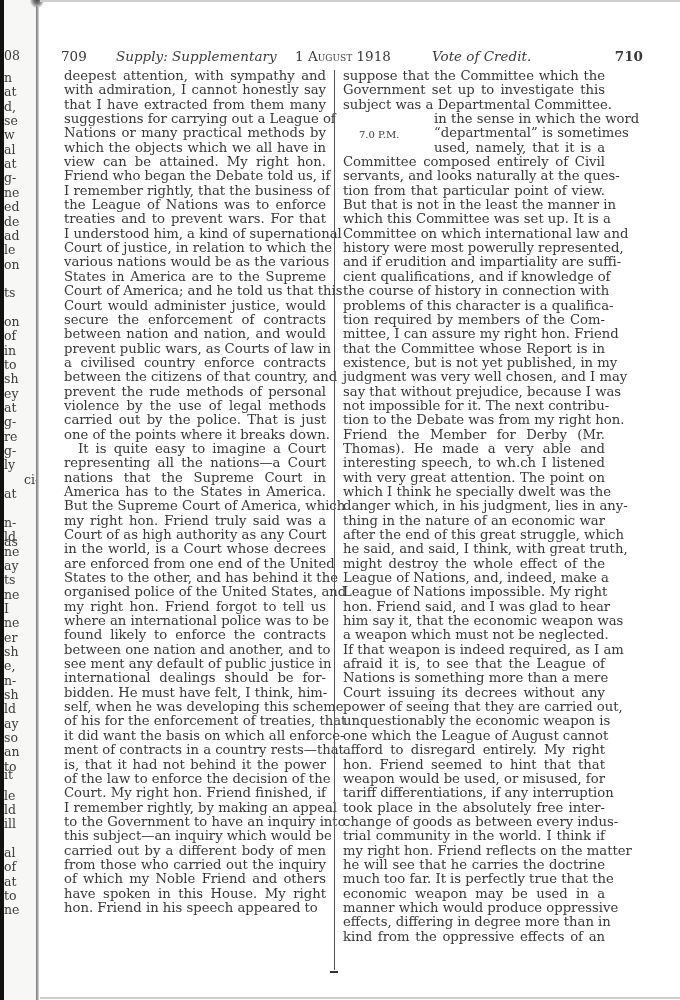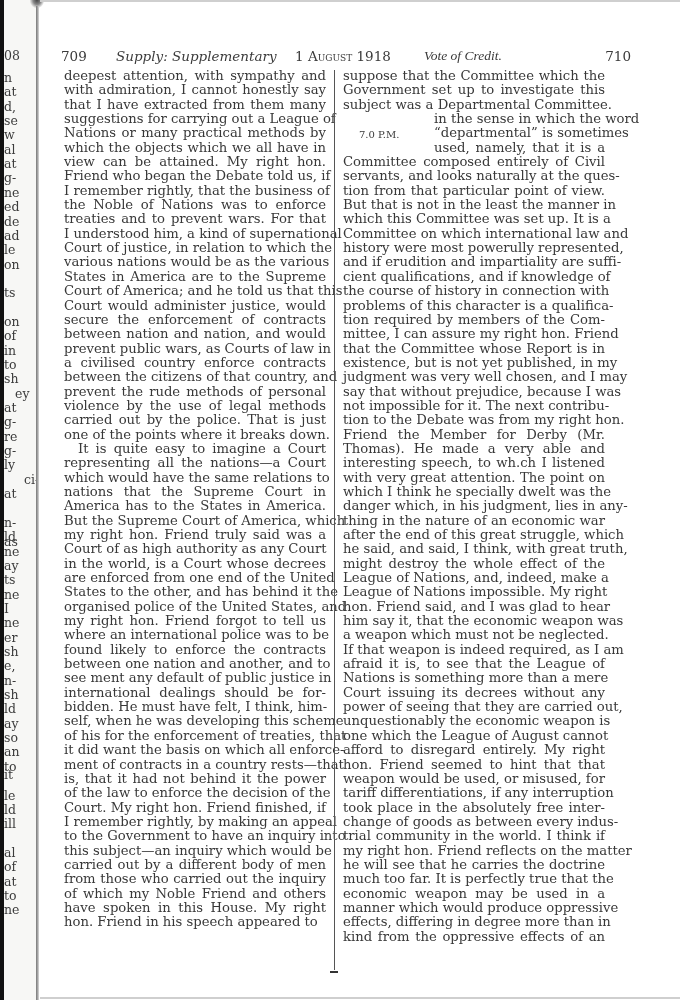--- a/index.html
+++ b/index.html
@@ -67,22 +67,22 @@
       width: 582px;
       height: 18px;
       font-size: 13.5px;
       color: #3a3a3a;
     }
     .header span { position: absolute; top: 0; white-space: nowrap; }
     .hdr-left-num { left: 0; }
     .hdr-left-title { left: 55px; font-style: italic; }
     .hdr-date { left: 234px; }
     .hdr-date .sc { font-variant: small-caps; }
-    .hdr-right-title { left: 363px; font-style: italic; font-family: Liberation Serif, serif; }
-    .hdr-right-num { right: 12px; }
+    .hdr-right-title { left: 371px; font-style: italic; }
+    .hdr-right-num { right: 0; font-weight: bold; }
 
     .column {
       position: absolute;
       top: 69px;
       width: 262px;
       font-size: 13.2px;
       line-height: 14.35px;
       text-align: justify;
       color: #383838;
     }
@@ -145,21 +145,21 @@
     <div class="frag" style="top: 243.2px;">le</div>
     <div class="frag" style="top: 257.55px;">on</div>
     <div class="frag" style="top: 271.9px;"></div>
     <div class="frag" style="top: 286.25px;">ts</div>
     <div class="frag" style="top: 300.6px;"></div>
     <div class="frag" style="top: 314.95px;">on</div>
     <div class="frag" style="top: 329.3px;">of</div>
     <div class="frag" style="top: 343.65px;">in</div>
     <div class="frag" style="top: 358px;">to</div>
     <div class="frag" style="top: 372.35px;">sh</div>
-    <div class="frag" style="top: 386.7px; margin-left: 11px;">ey</div>
+    <div class="frag" style="top: 386.7px;">ey</div>
     <div class="frag" style="top: 401.05px;">at</div>
     <div class="frag" style="top: 415.4px;">g-</div>
     <div class="frag" style="top: 429.75px;">re</div>
     <div class="frag" style="top: 444.1px;">g-</div>
     <div class="frag" style="top: 458.45px;">ly</div>
     <div class="frag" style="top: 472.8px; margin-left: 20px;">ci-</div>
     <div class="frag" style="top: 487.15px;">at</div>
     <div class="frag" style="top: 527px; margin-top: 8px;">as</div>
     <div class="frag" style="top: 515.85px;">n-</div>
     <div class="frag" style="top: 530.2px;">ld</div>
@@ -206,40 +206,39 @@
 <div class="column col-left" id="col-left">
     <span class="line">deepest attention, with sympathy and</span>
     <span class="line">with admiration, I cannot honestly say</span>
     <span class="line">that I have extracted from them many</span>
     <span class="line">suggestions for carrying out a League of</span>
     <span class="line">Nations or many practical methods by</span>
     <span class="line">which the objects which we all have in</span>
     <span class="line">view can be attained. My right hon.</span>
     <span class="line">Friend who began the Debate told us, if</span>
     <span class="line">I remember rightly, that the business of</span>
-    <span class="line">the Noble of Nations was to enforce</span>
+    <span class="line">the League of Nations was to enforce</span>
     <span class="line">treaties and to prevent wars. For that</span>
     <span class="line">I understood him, a kind of supernational</span>
     <span class="line">Court of justice, in relation to which the</span>
     <span class="line">various nations would be as the various</span>
     <span class="line">States in America are to the Supreme</span>
     <span class="line">Court of America; and he told us that this</span>
     <span class="line">Court would administer justice, would</span>
     <span class="line">secure the enforcement of contracts</span>
     <span class="line">between nation and nation, and would</span>
     <span class="line">prevent public wars, as Courts of law in</span>
     <span class="line">a civilised country enforce contracts</span>
     <span class="line">between the citizens of that country, and</span>
     <span class="line">prevent the rude methods of personal</span>
     <span class="line">violence by the use of legal methods</span>
     <span class="line">carried out by the police. That is just</span>
     <span class="line last">one of the points where it breaks down.</span>
     <span class="line indent">It is quite easy to imagine a Court</span>
     <span class="line">representing all the nations—a Court</span>
-    <span class="line">which would have the same relations to</span>
     <span class="line">nations that the Supreme Court in</span>
     <span class="line">America has to the States in America.</span>
     <span class="line">But the Supreme Court of America, which</span>
     <span class="line">my right hon. Friend truly said was a</span>
     <span class="line">Court of as high authority as any Court</span>
     <span class="line">in the world, is a Court whose decrees</span>
     <span class="line">are enforced from one end of the United</span>
     <span class="line">States to the other, and has behind it the</span>
     <span class="line">organised police of the United States, and</span>
     <span class="line">my right hon. Friend forgot to tell us</span>

